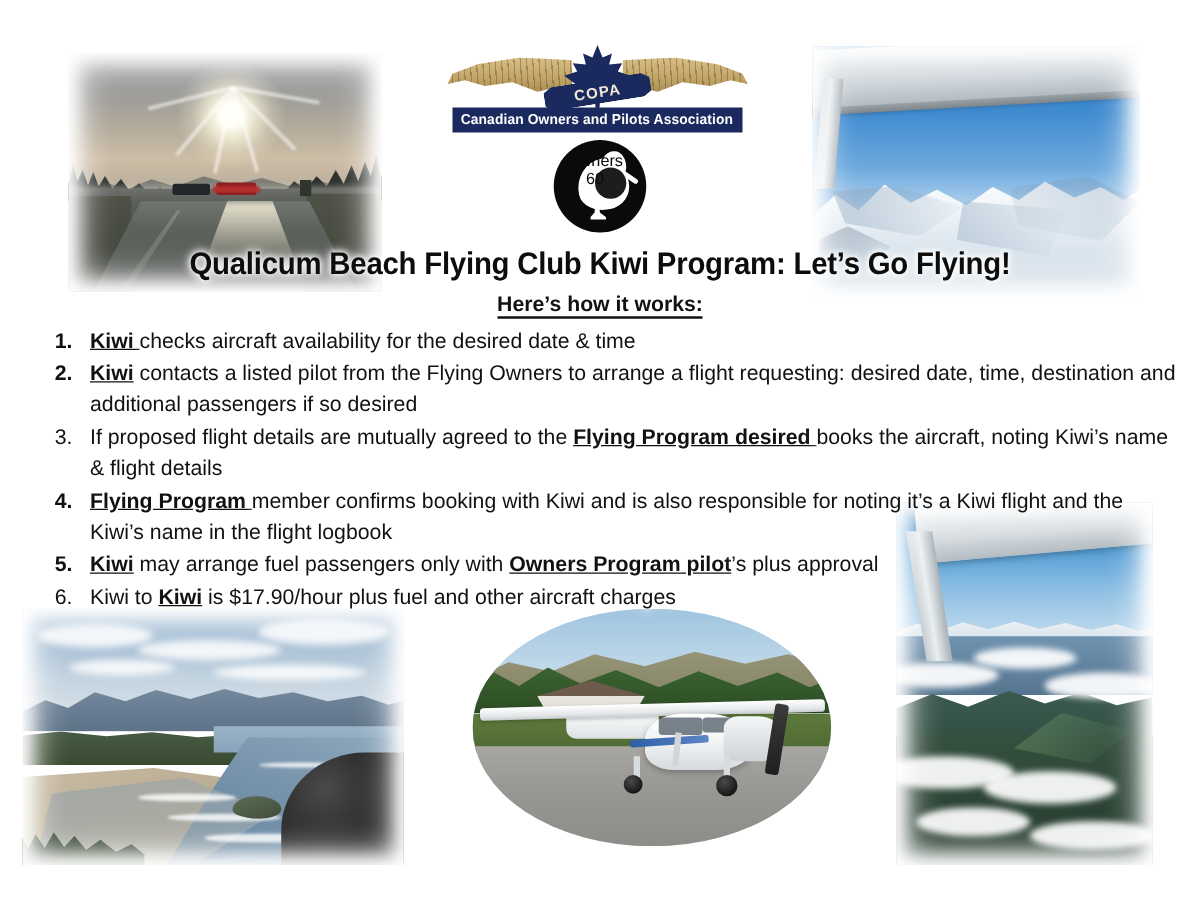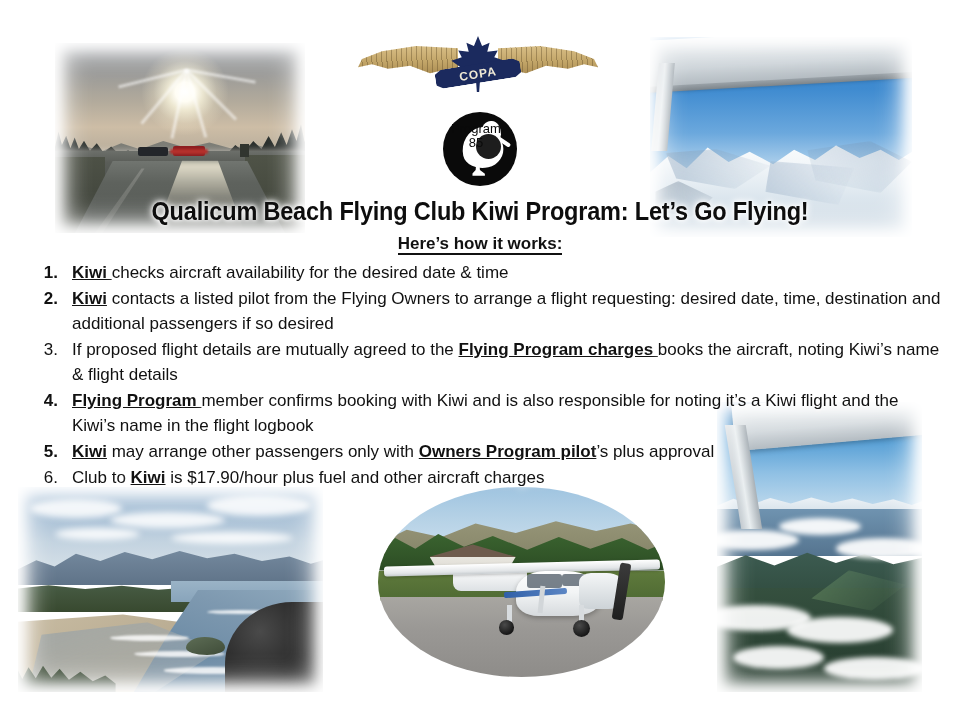--- a/index.html
+++ b/index.html
@@ -359,58 +359,61 @@
   <div id="copa-logo">
     <div class="copa-wing left"></div>
     <div class="copa-feather left"></div>
     <div class="copa-wing right"></div>
     <div class="copa-feather right"></div>
     <div class="copa-leaf"></div>
     <div class="copa-scroll">
       <span>COPA</span>
     </div>
   </div>
+  <div id="copa-banner">
+    <span>Canadian Owners and Pilots Association</span>
+  </div>
 
   <div id="flight-roundel">
     <div class="kiwi-body"></div>
     <div class="kiwi-head"></div>
     <div class="kiwi-beak"></div>
     <div class="kiwi-legs"></div>
     <div class="kiwi-dark"></div>
   </div>
   <div id="flight-label">
-    <span>Program</span>
-    <span class="l2">85</span>
+    <span>Owners</span>
+    <span class="l2">60</span>
   </div>
 
   <div id="title" class="halo">Qualicum Beach Flying Club Kiwi Program: Let’s Go Flying!</div>
   <div id="subtitle">
     <span>Here’s how it works:</span>
   </div>
 
   <div id="steps">
       <div class="step bold">
         <div class="num">1.</div>
         <div class="body halo"><b class="u">Kiwi </b><span>checks aircraft availability for the desired date &amp; time</span></div>
       </div>
       <div class="step bold">
         <div class="num">2.</div>
         <div class="body halo"><b class="u">Kiwi</b><span> contacts a listed pilot from the Flying Owners to arrange a flight requesting: desired date, time, destination and additional passengers if so desired</span></div>
       </div>
       <div class="step">
         <div class="num">3.</div>
-        <div class="body halo"><span>If proposed flight details are mutually agreed to the </span><b class="u">Flying Program charges </b><span>books the aircraft, noting Kiwi’s name &amp; flight details</span></div>
+        <div class="body halo"><span>If proposed flight details are mutually agreed to the </span><b class="u">Flying Program desired </b><span>books the aircraft, noting Kiwi’s name &amp; flight details</span></div>
       </div>
       <div class="step bold">
         <div class="num">4.</div>
         <div class="body halo"><b class="u">Flying Program </b><span>member confirms booking with Kiwi and is also responsible for noting it’s a Kiwi flight and the Kiwi’s name in the flight logbook</span></div>
       </div>
       <div class="step bold">
         <div class="num">5.</div>
-        <div class="body halo"><b class="u">Kiwi</b><span> may arrange other passengers only with </span><b class="u">Owners Program pilot</b><span>’s plus approval</span></div>
+        <div class="body halo"><b class="u">Kiwi</b><span> may arrange fuel passengers only with </span><b class="u">Owners Program pilot</b><span>’s plus approval</span></div>
       </div>
       <div class="step">
         <div class="num">6.</div>
-        <div class="body halo"><span>Club to </span><b class="u">Kiwi</b><span> is $17.90/hour plus fuel and other aircraft charges</span></div>
+        <div class="body halo"><span>Kiwi to </span><b class="u">Kiwi</b><span> is $17.90/hour plus fuel and other aircraft charges</span></div>
       </div>
     </div>
 
 </div>
 
 </body></html>

